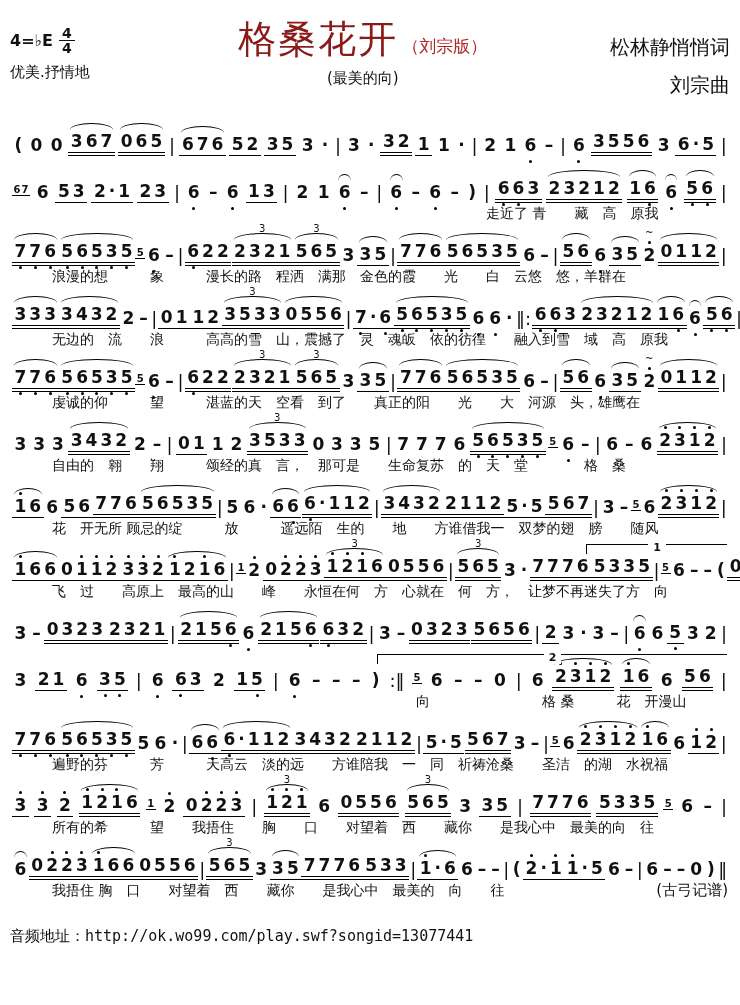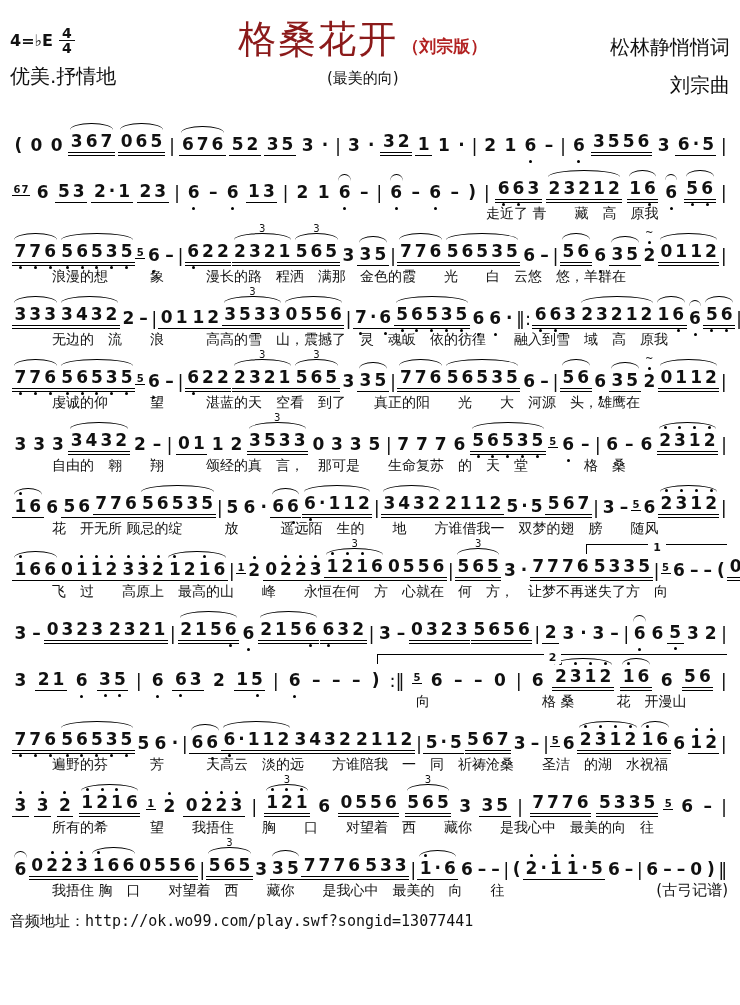--- a/index.html
+++ b/index.html
@@ -5,25 +5,25 @@
   html,body{margin:0;padding:0;background:#fff;color:#111;}
   body{width:740px;height:1005px;box-sizing:border-box;padding:8px 10px 0 10px;
        font-family:"DejaVu Sans",sans-serif;overflow:hidden;}
   
   .header{display:flex;align-items:flex-start;margin-top:6px;margin-bottom:14px;}
   .h-left{width:24%;padding-top:12px;}
   .keysig{font-size:16px;font-weight:bold;display:flex;align-items:center;gap:6px;}
   .ts{display:inline-flex;flex-direction:column;align-items:center;font-size:14px;line-height:1;}
   .ts i{font-style:normal;font-weight:bold;padding:0 3px;}
   .ts i:first-child{border-bottom:1.5px solid #111;}
-  .tempo{font-size:20px;margin-top:8px;}
+  .tempo{font-size:15px;margin-top:8px;}
   .h-center{width:50%;text-align:center;}
   .title-row{white-space:nowrap;}
   .title{font-size:38px;font-weight:normal;color:#8B1A1A;letter-spacing:2px;text-align:center;}
-  .title-tag{font-size:17px;color:#B22222;font-weight:bold;margin-left:4px;}
+  .title-tag{font-size:17px;color:#B22222;font-weight:normal;margin-left:4px;}
   .subtitle{font-size:15px;margin-top:4px;}
   .h-right{width:26%;text-align:right;font-size:20px;padding-top:14px;line-height:1.9;}
   
   .score{position:relative;}
   .sys{position:relative;padding-top:10px;margin-bottom:5px;}
   .notes{display:flex;justify-content:space-between;align-items:flex-end;
          font-weight:bold;font-size:17px;height:28px;padding:0 2px;}
   .grp{position:relative;display:inline-flex;align-items:flex-end;padding:0 1px;}
   .u1{border-bottom:1.6px solid #000;}
   .u2{border-bottom:4px double #000;}
@@ -43,21 +43,21 @@
   .lyr{position:relative;white-space:pre;font-size:14px;height:20px;line-height:20px;margin-top:0;}
   .lyr.empty{height:4px;}
   .credit{position:absolute;right:2px;top:0;font-size:15px;}
   .volta{position:absolute;top:1px;height:9px;border-top:1.5px solid #000;
          border-left:1.5px solid #000;text-align:center;z-index:2;}
   .volta b{position:relative;top:-9px;background:#fff;padding:0 5px;
            font-size:11px;font-weight:bold;}
   .volta-1{left:80%;right:3px;}
   .volta-2{left:51%;right:3px;}
   
-  .footer{margin-top:12px;font-size:15px;}
+  .footer{margin-top:27px;font-size:15px;}
   .footer .url{font-family:"DejaVu Sans Mono",monospace;font-size:15px;}
 </style>
 </head>
 <body>
 
 <div class="header">
   <div class="h-left">
     <div class="keysig">
       <span>4=♭E</span>
       <span class="ts">

